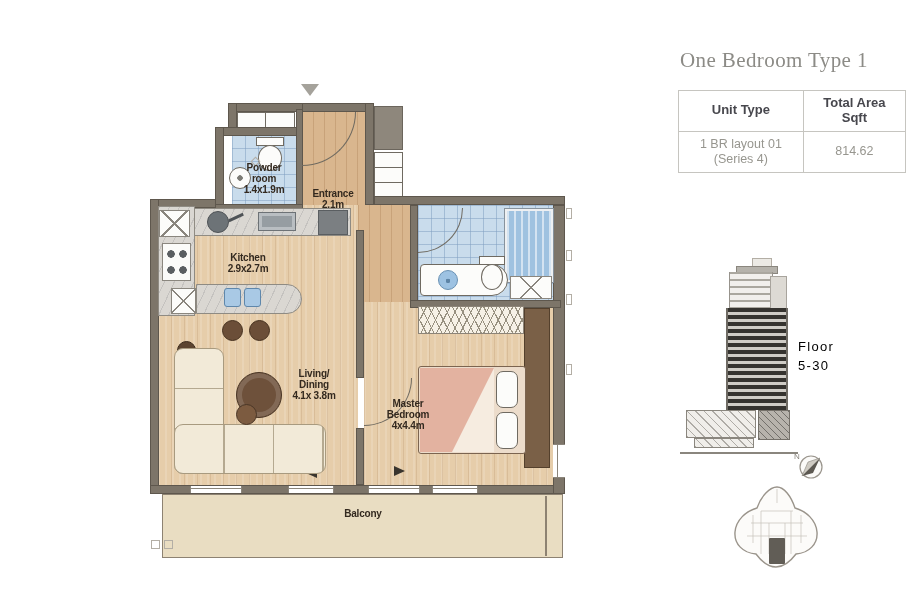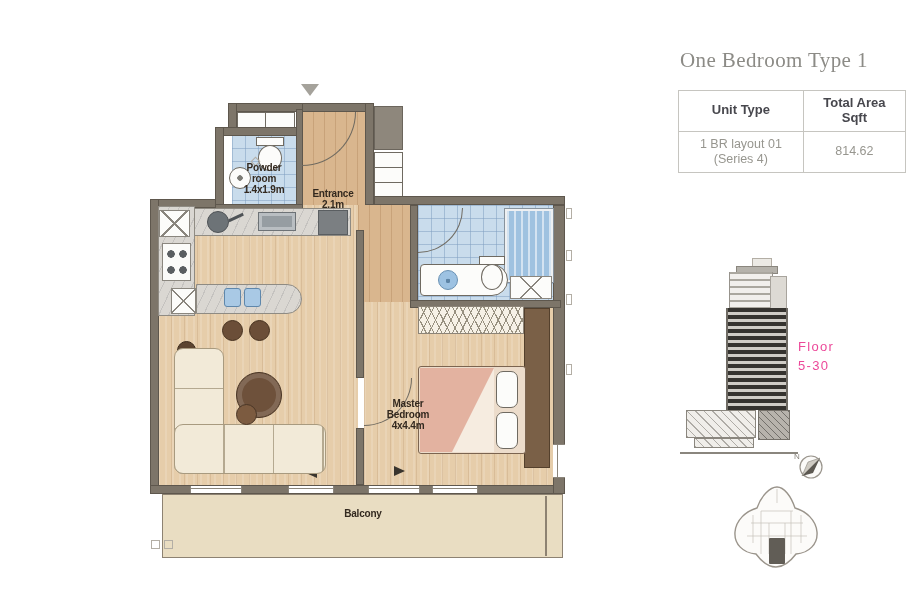--- a/index.html
+++ b/index.html
@@ -39,21 +39,21 @@
   .rlabel{font-weight:700;font-size:10px;line-height:1.12;color:#33291f;text-align:center;letter-spacing:-.2px;}
   .rlabel span{display:block;}
   .tri-down{width:0;height:0;border-left:9px solid transparent;border-right:9px solid transparent;border-top:12px solid #a5a29b;}
   .swing{width:0;height:0;border-top:5px solid transparent;border-bottom:5px solid transparent;border-right:11px solid #3a352e;}
   
   .title{font-family:"Liberation Serif",serif;font-size:21px;color:#8c8b86;letter-spacing:.4px;}
   table.spec{border-collapse:collapse;font-family:"Liberation Sans",sans-serif;}
   table.spec th,table.spec td{border:1px solid #c6c5c0;text-align:center;vertical-align:middle;}
   table.spec th{font-size:13px;font-weight:700;color:#47474d;padding:5px 6px;line-height:1.15;}
   table.spec td{font-size:12.5px;color:#97968f;padding:5px 4px;line-height:1.2;}
-  .floor-label{font-size:13px;color:#ec4899;letter-spacing:1.3px;line-height:1.45;}
+  .floor-label{font-size:13px;color:#000000;letter-spacing:1.3px;line-height:1.45;}
   
   .bldL{background-image:repeating-linear-gradient(to bottom,#aaa79f 0 2px,#f1efec 2px 7px);
         border-left:1.5px solid #97938c;border-right:1.5px solid #97938c;box-sizing:border-box;}
   .bldD{background-image:repeating-linear-gradient(to bottom,#35332f 0 3.5px,#cfccc6 3.5px 7px);
         border-left:2px solid #6e6a63;border-right:2px solid #6e6a63;box-sizing:border-box;}
   .hatch{background-color:#f0eeea;border:1.2px solid #8a867e;box-sizing:border-box;
         background-image:repeating-linear-gradient(45deg,rgba(110,106,99,.5) 0 1px,transparent 1px 6px);}
   .hatch2{background-color:#b7b3ac;border:1.2px solid #75716a;box-sizing:border-box;
         background-image:repeating-linear-gradient(45deg,rgba(70,68,64,.6) 0 1px,transparent 1px 5px);}
 </style>
@@ -158,20 +158,29 @@
 
     <div class="abs rlabel" style="left:226px;top:162px;width:76px;font-size:10px;">
       <span>Powder</span>
       <span>room</span>
       <span>1.4x1.9m</span>
     </div>
     <div class="abs rlabel" style="left:300px;top:188px;width:66px;">
       <span>Entrance</span>
       <span>2.1m</span>
     </div>
+    <div class="abs rlabel" style="left:198px;top:252px;width:100px;">
+      <span>Kitchen</span>
+      <span>2.9x2.7m</span>
+    </div>
+    <div class="abs rlabel" style="left:266px;top:368px;width:96px;">
+      <span>Living/</span>
+      <span>Dining</span>
+      <span>4.1x 3.8m</span>
+    </div>
     <div class="abs rlabel" style="left:370px;top:398px;width:76px;">
       <span>Master</span>
       <span>Bedroom</span>
       <span>4x4.4m</span>
     </div>
     <div class="abs rlabel" style="left:162px;top:508px;width:402px;">
       <span>Balcony</span>
     </div>
   </div>
 

